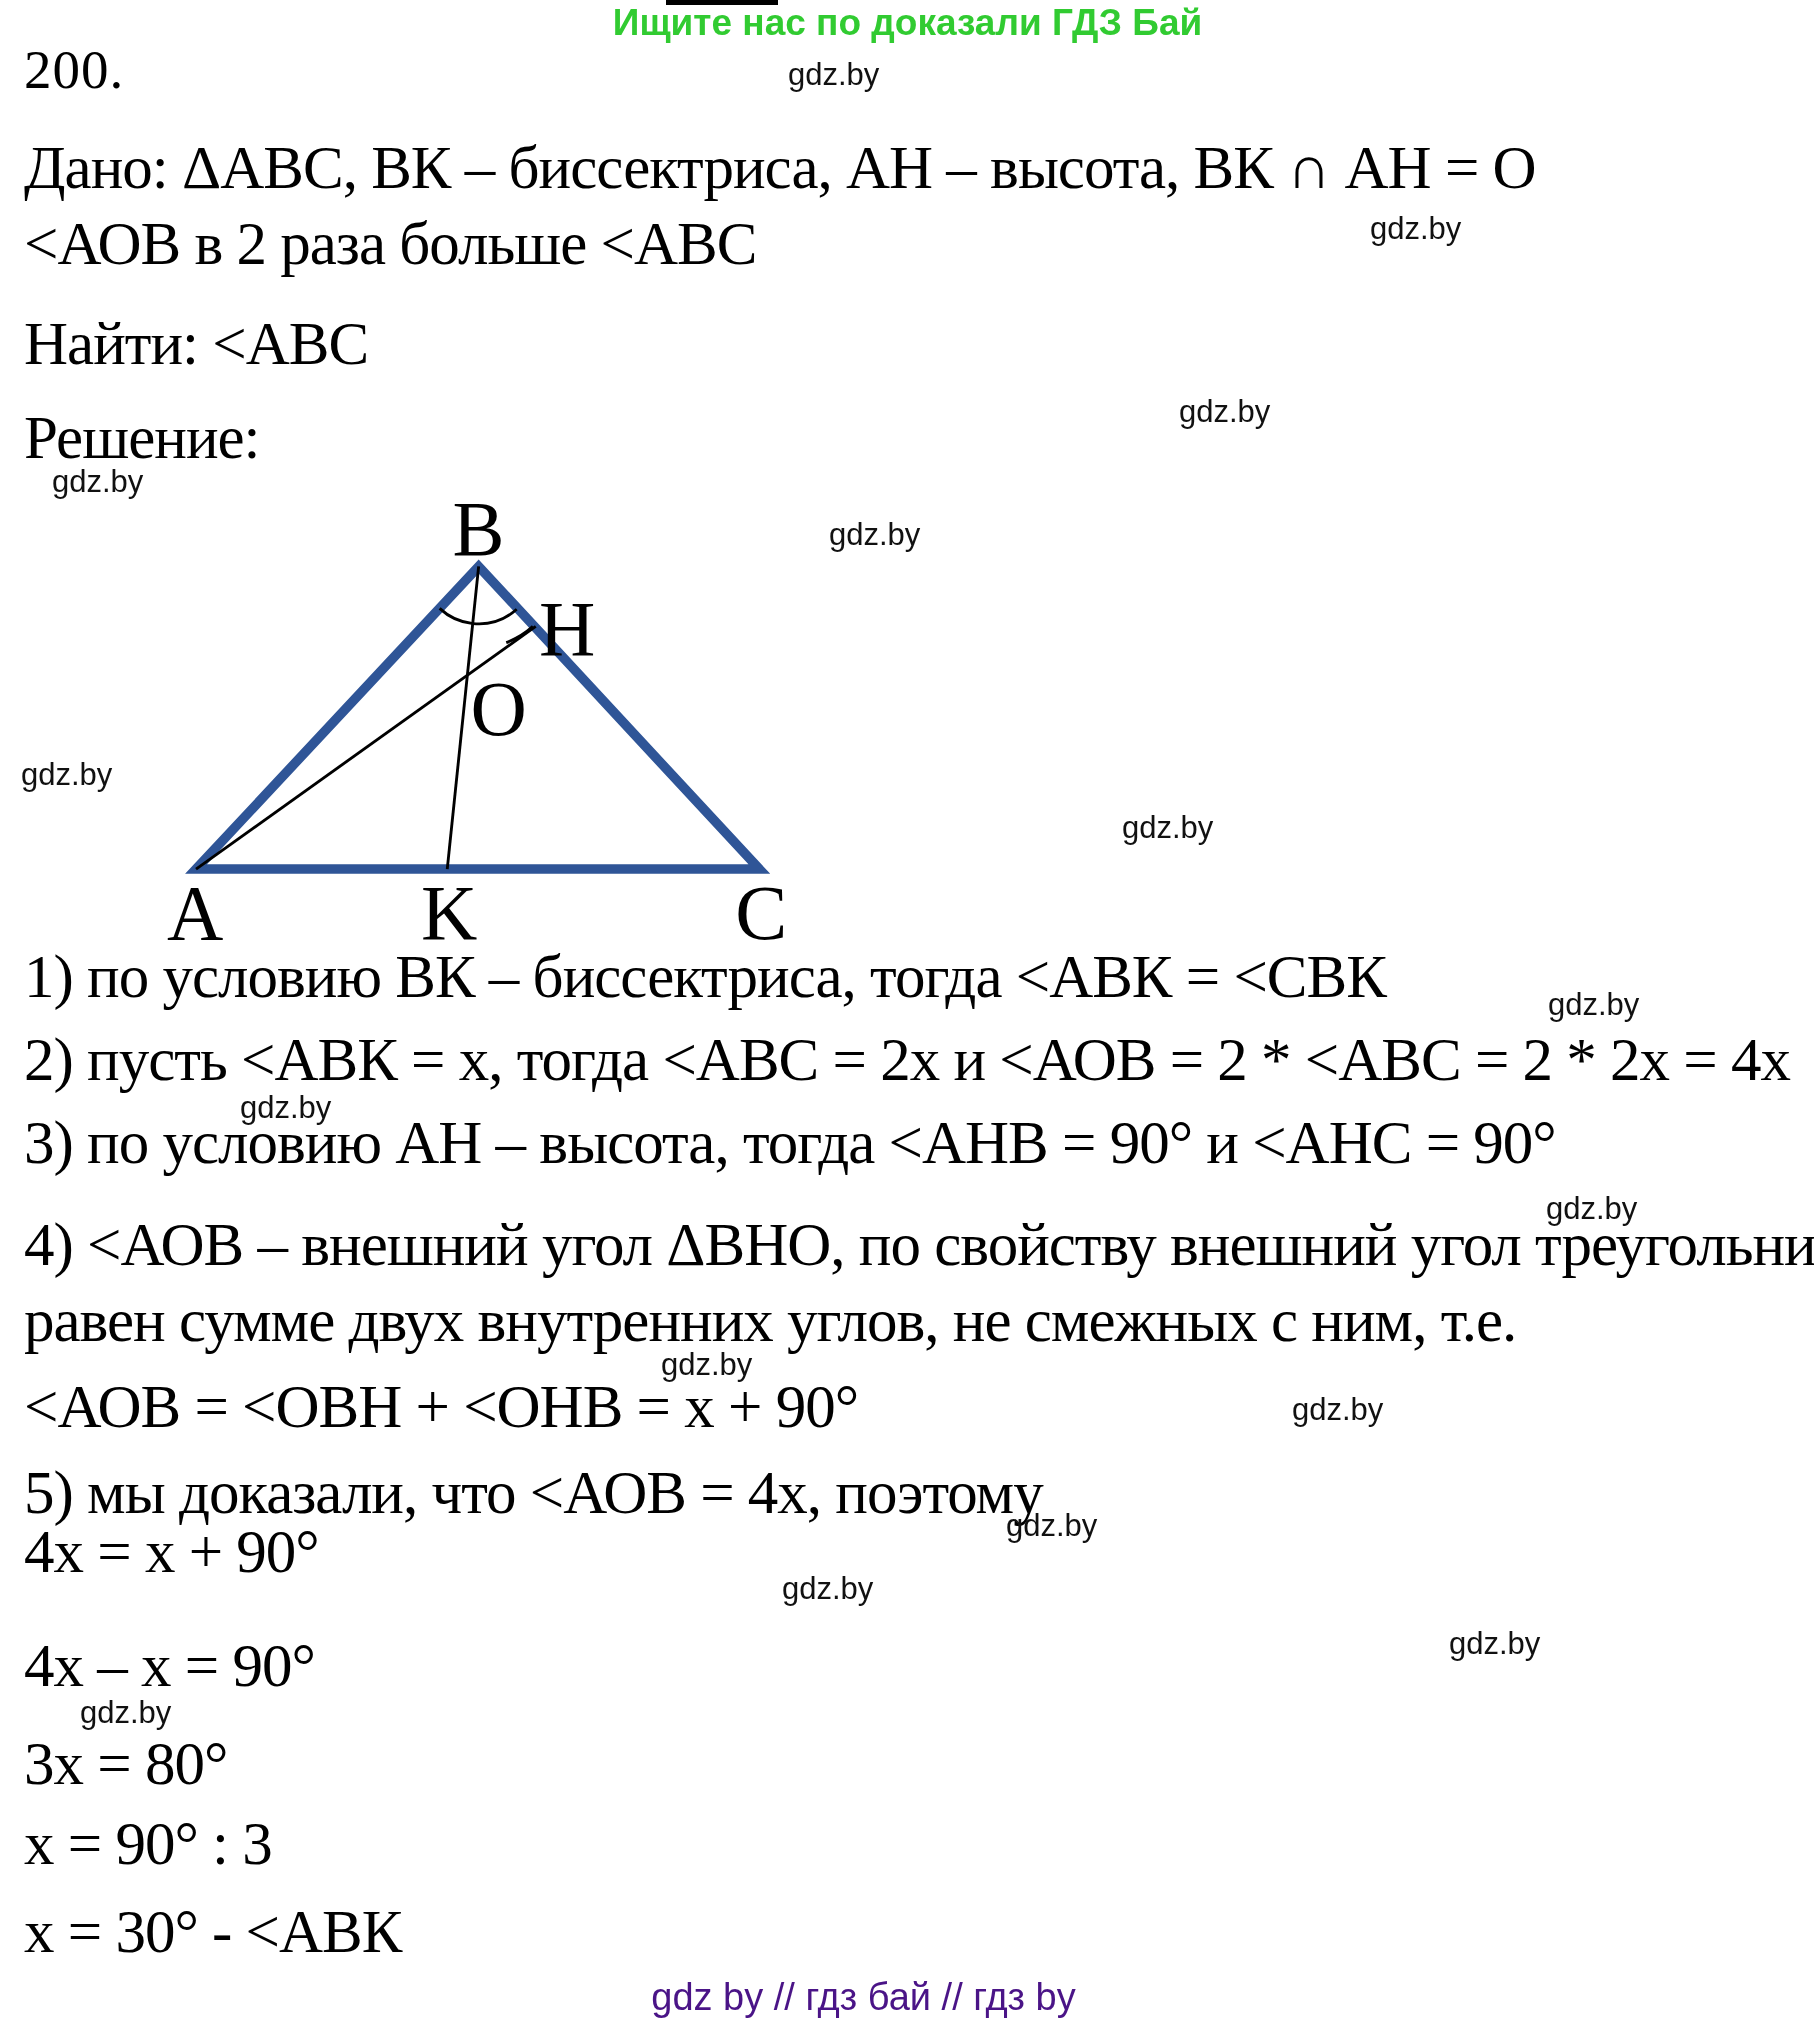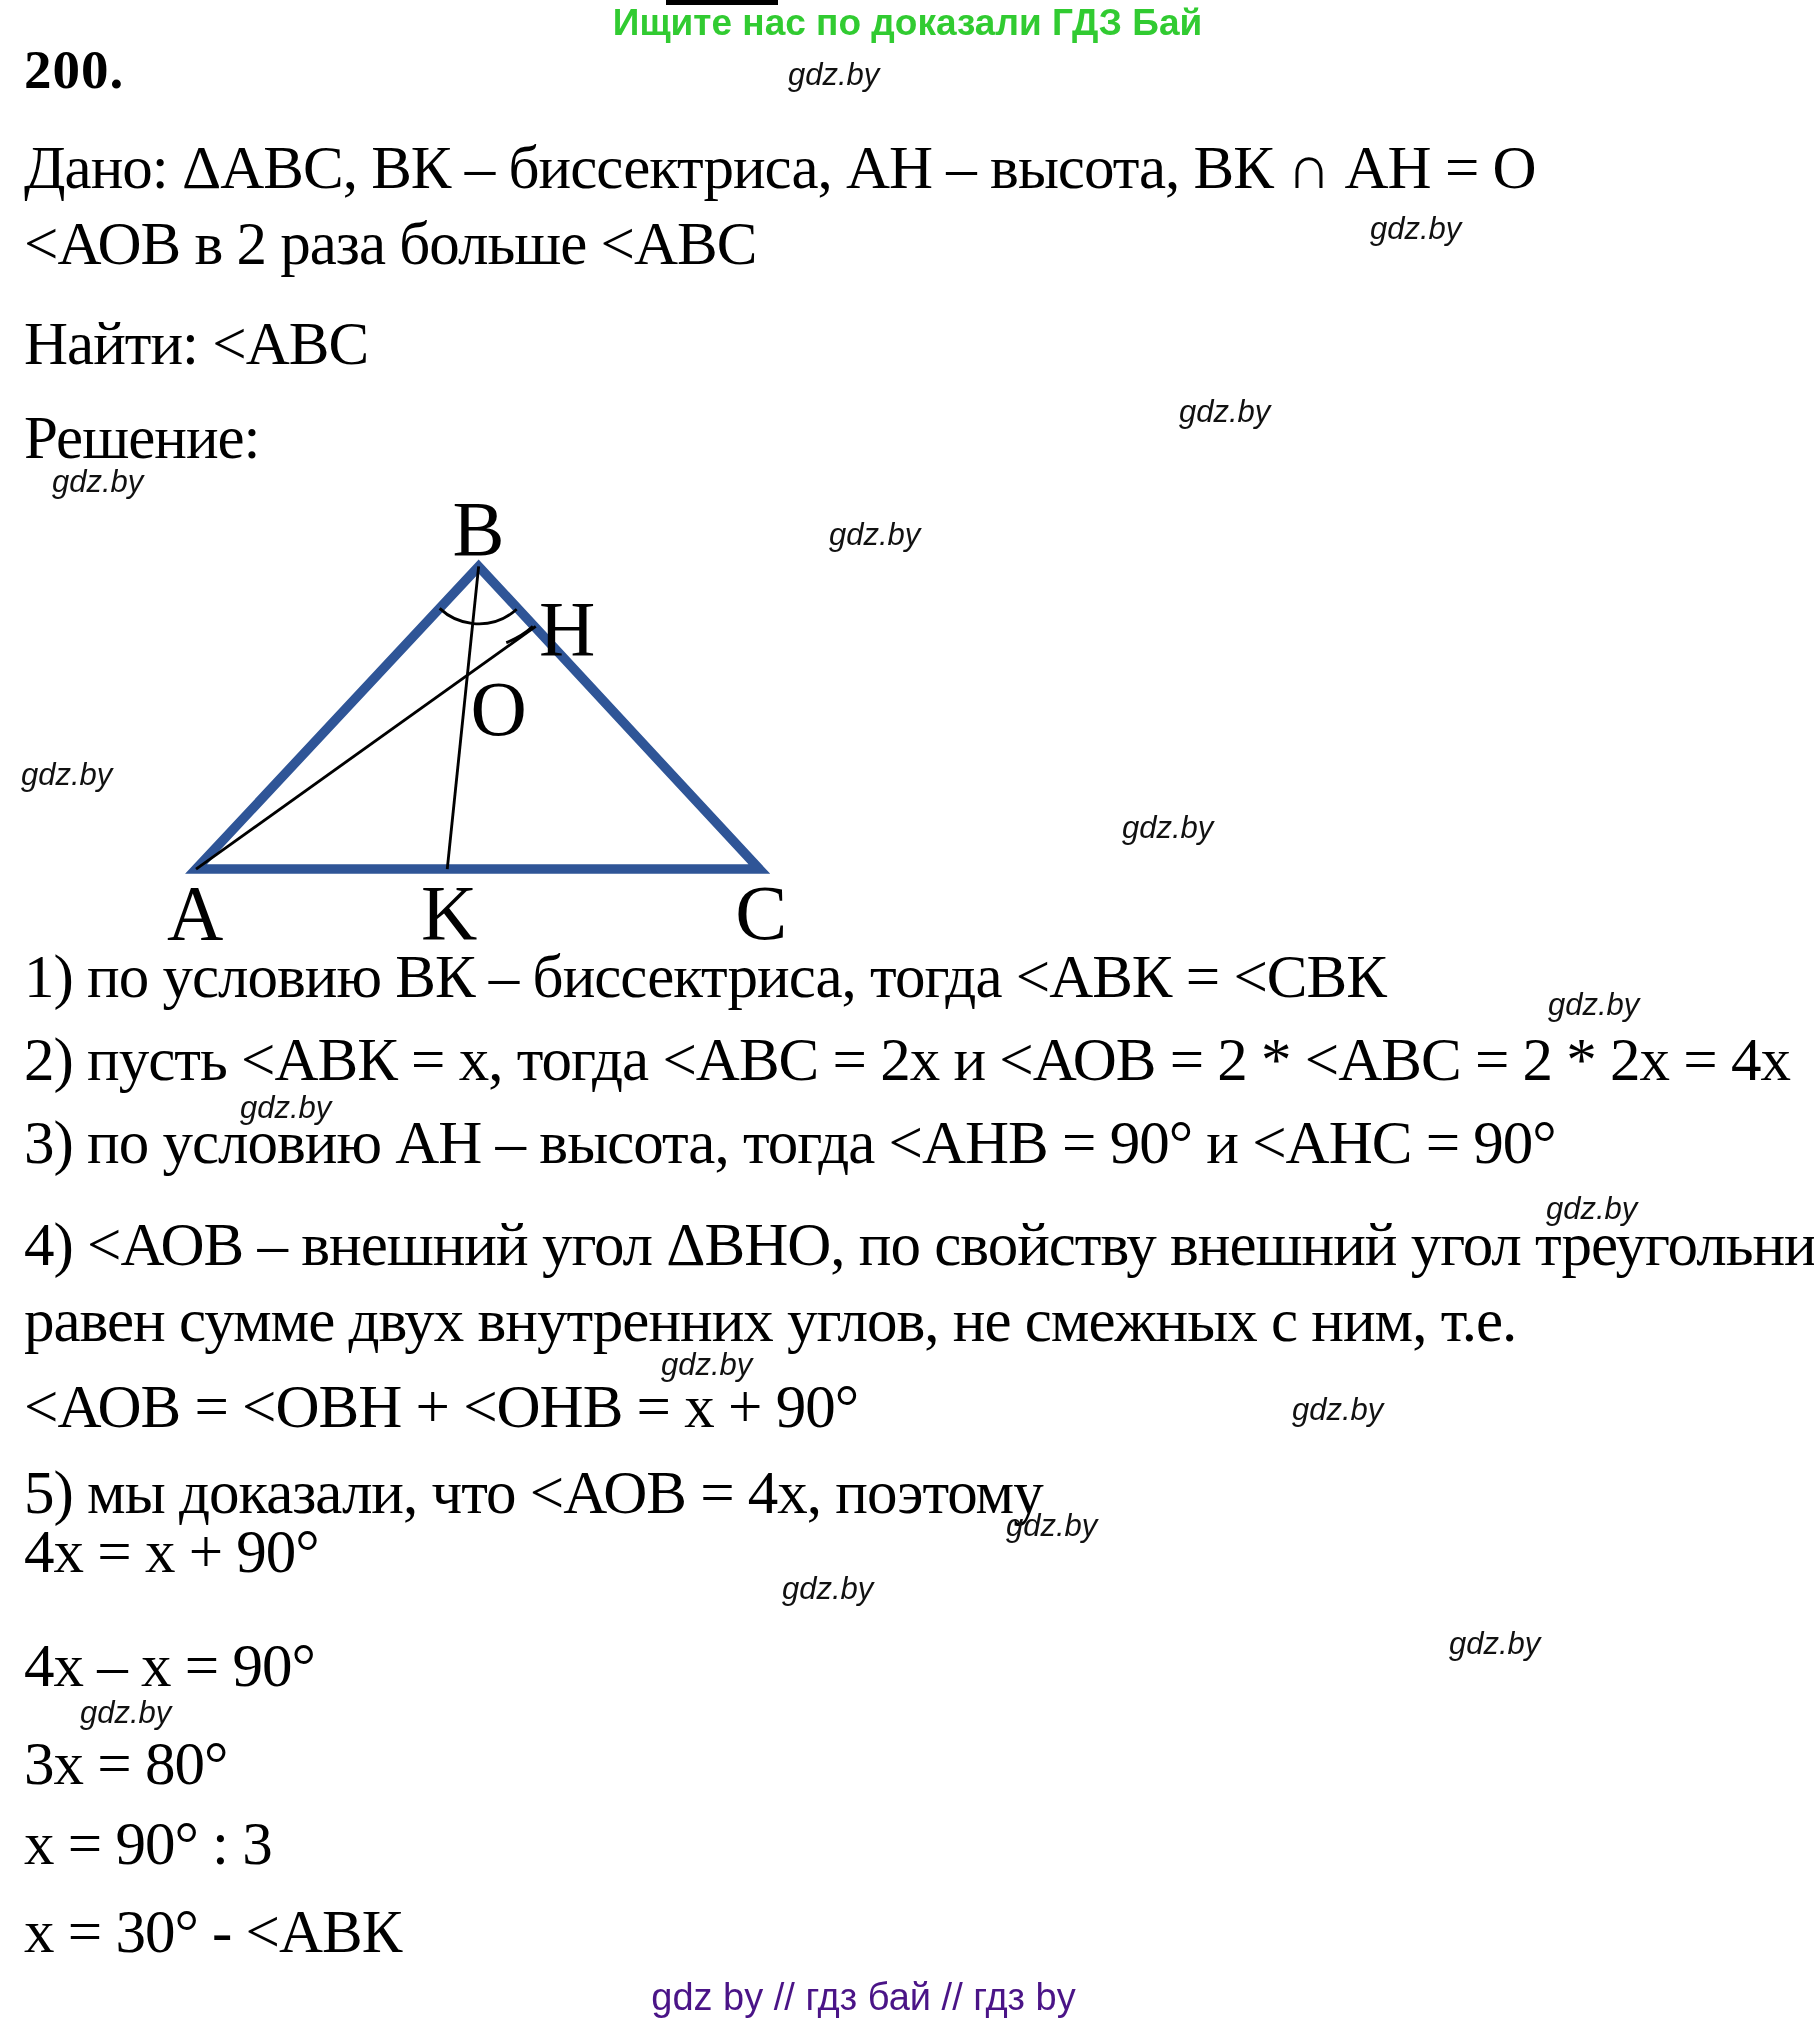--- a/index.html
+++ b/index.html
@@ -11,31 +11,31 @@
   .green-header{
     position:absolute;top:1.9px;left:0;width:1815px;text-align:center;
     font-family:"Liberation Sans","DejaVu Sans",sans-serif;
     font-size:37px;font-weight:bold;color:#31CB31;white-space:nowrap;
   }
   .scan-artifact{
     position:absolute;top:0;left:666px;width:112px;height:4.8px;background:#000;
   }
   .problem-number{
     position:absolute;left:24px;top:38px;
-    font-size:55px;font-weight:bold;letter-spacing:1px;
+    font-size:55px;font-weight:normal;letter-spacing:1px;
   }
   .doc-line{
     position:absolute;left:24px;
     font-size:61px;line-height:1.15;white-space:nowrap;
     letter-spacing:-1px;
   }
   .watermark{
     position:absolute;
     font-family:"Liberation Sans","DejaVu Sans",sans-serif;
-    font-size:31px;color:#111;white-space:nowrap;font-style:italic;
+    font-size:31px;color:#111;white-space:nowrap;
   }
   .figure-wrap{position:absolute;left:0;top:476px;width:904px;height:514px;}
   .figure-wrap svg{display:block;}
   .fig-label{
     font-family:"Liberation Serif","DejaVu Serif",serif;
     font-size:82px;fill:#000;
   }
   .purple-footer{
     position:absolute;top:1976px;left:0;width:1727px;text-align:center;
     font-family:"Liberation Sans","DejaVu Sans",sans-serif;

